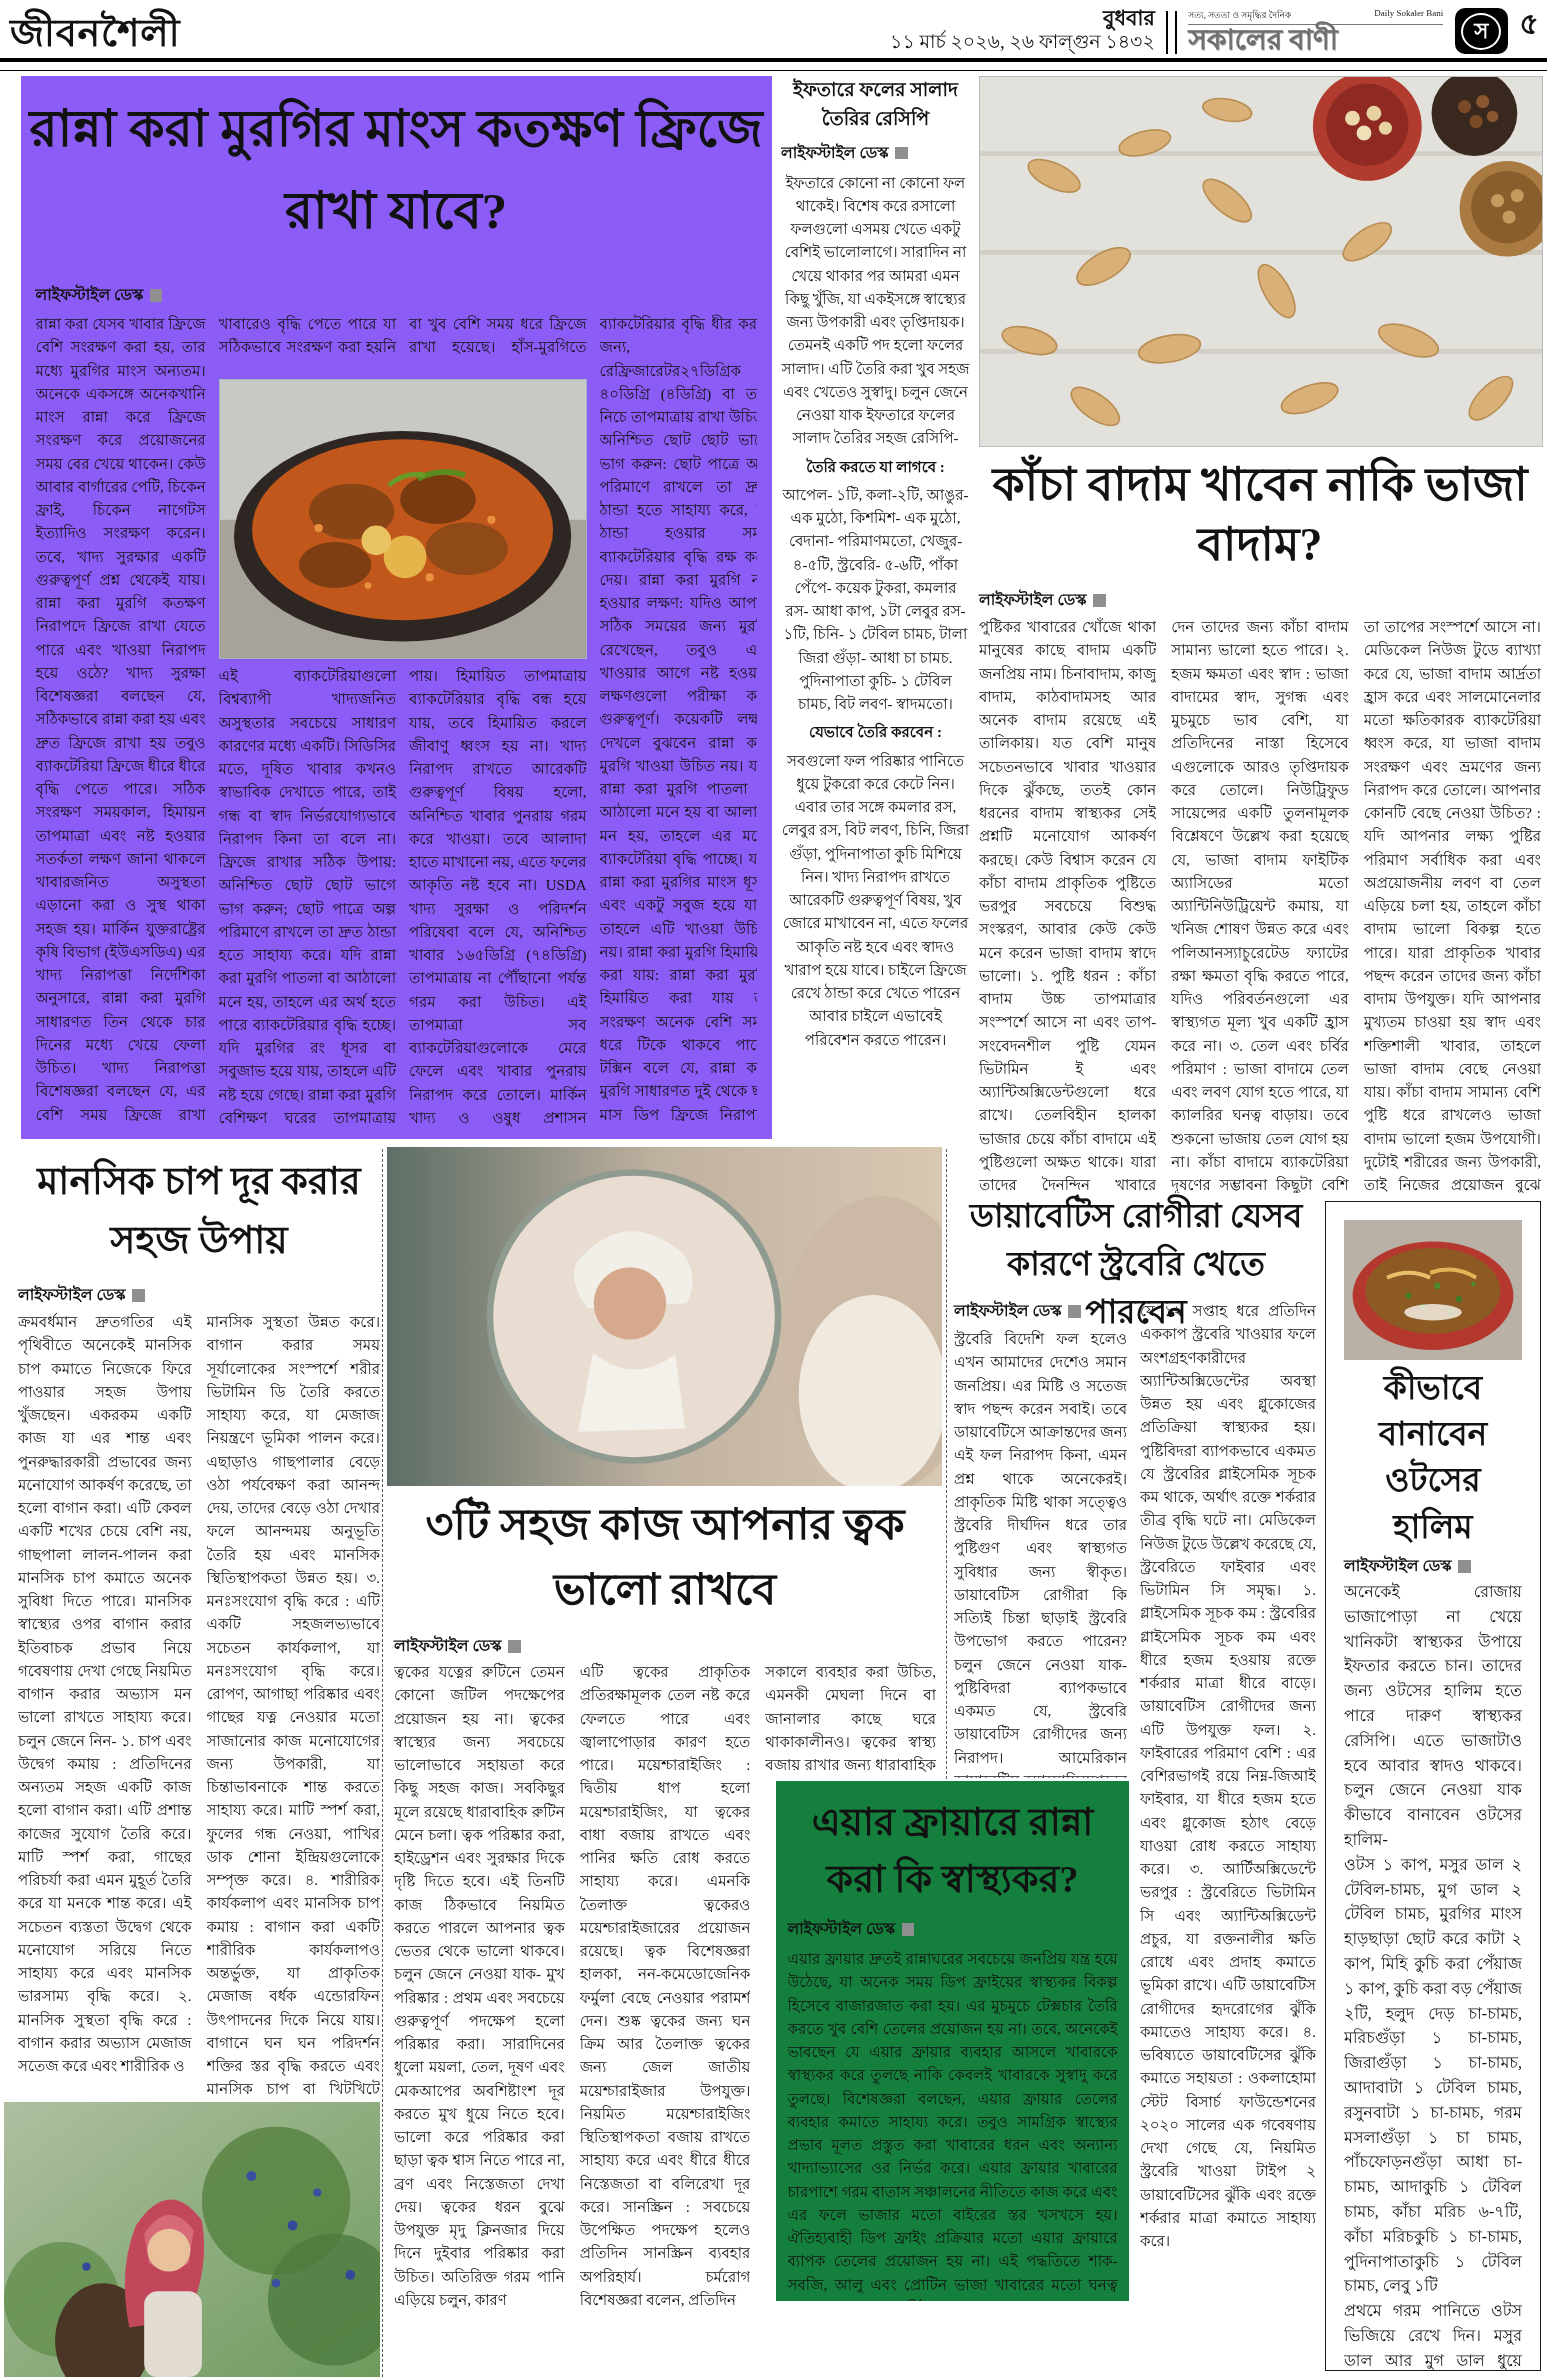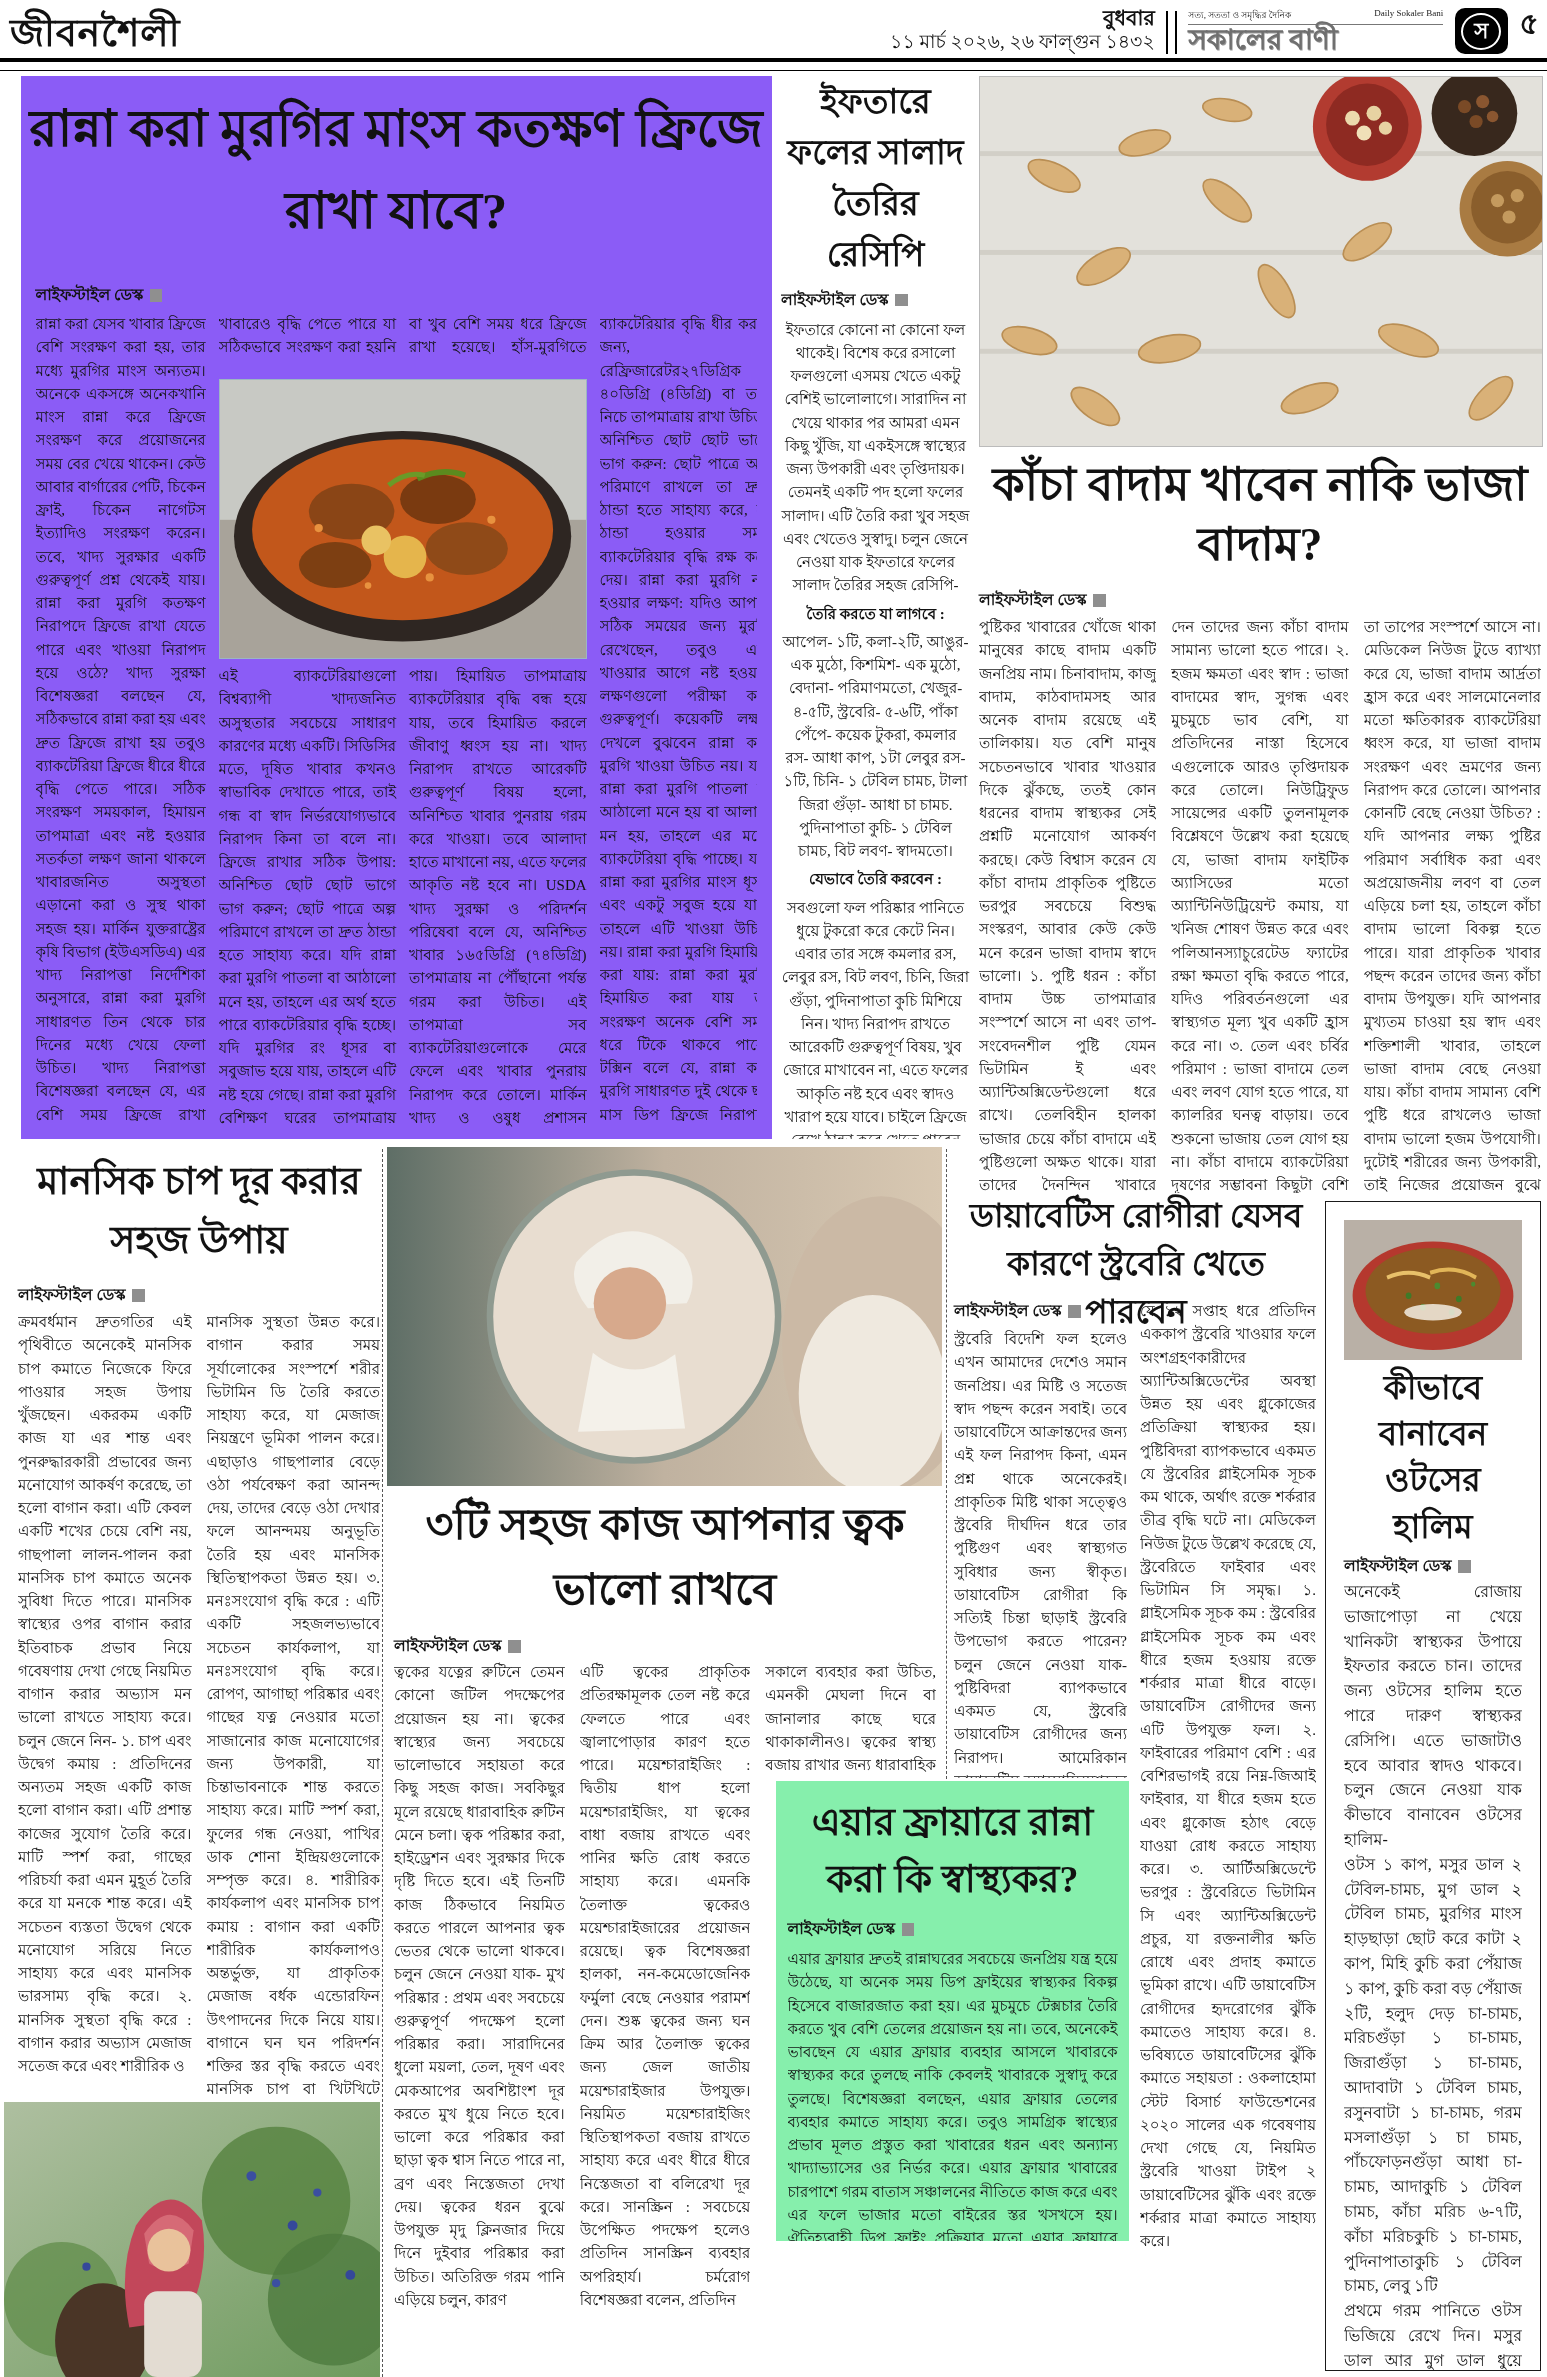--- a/index.html
+++ b/index.html
@@ -34,41 +34,41 @@
   .bb-headline{text-align:center;font-size:51px;font-weight:bold;line-height:1.6;padding-top:13px;}
   .bb-byline{position:absolute;left:15px;top:206px;}
   .bb-cols{position:absolute;left:15px;right:15px;top:237px;bottom:10px;display:flex;gap:13px;overflow:hidden;}
   .bb-side{flex:0 0 170px;}
   .bb-mid{flex:1;display:flex;flex-direction:column;}
   .bb-mid-top{column-count:2;column-gap:13px;height:59px;overflow:hidden;}
   .bb-photo{height:278px;margin:6.6px 0;border:0.8px solid #9db6c2;}
   .bb-mid-bottom{column-count:2;column-gap:13px;flex:1;overflow:hidden;}
   
   .salad{position:absolute;left:781px;top:76px;width:189px;height:1063px;overflow:hidden;}
-  .salad-headline{text-align:center;font-size:34px;font-weight:bold;line-height:1.5;}
+  .salad-headline{text-align:center;font-size:19px;font-weight:bold;line-height:1.5;}
   .salad .bodytxt{text-align:center;margin-top:5px;}
   .subhead{font-weight:bold;}
   
   .peanut-photo{position:absolute;left:979px;top:76px;width:562px;height:369px;border:0.8px solid #bbb;}
   .badam-headline{position:absolute;left:979px;top:455px;width:562px;text-align:center;font-size:46px;font-weight:bold;line-height:1.3;}
   .badam-byline{position:absolute;left:979px;top:587px;}
   .badam-cols{position:absolute;left:979px;top:616px;width:562px;height:577px;overflow:hidden;}
   
   .stress-headline{position:absolute;left:18px;top:1152px;width:362px;text-align:center;font-size:38px;font-weight:bold;line-height:1.55;}
   .stress-byline{position:absolute;left:18px;top:1282px;}
   .stress-cols{position:absolute;left:18px;top:1311px;width:362px;height:784px;overflow:hidden;}
   .garden-photo{position:absolute;left:4.1px;top:2102px;width:376px;height:275px;}
   
   .mirror-photo{position:absolute;left:387px;top:1147px;width:555px;height:339px;}
   .skin-headline{position:absolute;left:394px;top:1493px;width:542px;text-align:center;font-size:43px;font-weight:bold;line-height:1.5;}
   .skin-byline{position:absolute;left:394px;top:1633px;}
   .skin-cols{position:absolute;left:394px;top:1661px;width:542px;height:717px;overflow:hidden;}
   .skin-cols .c3{height:112px;}
   
-  .airfryer{position:absolute;left:776px;top:1781px;width:353px;height:460px;background:#86efac;overflow:hidden;padding:0 11.5px;box-sizing:border-box;}
+  .airfryer{position:absolute;left:776px;top:1781px;width:353px;height:520px;background:#15803d;overflow:hidden;padding:0 11.5px;box-sizing:border-box;}
   .af-headline{text-align:center;font-size:38px;font-weight:bold;line-height:1.5;padding-top:13px;}
   .af-byline{margin:8.2px 0 5px 0;}
   
   .dia-headline{position:absolute;left:954px;top:1193px;width:364px;text-align:center;font-size:33px;font-weight:bold;line-height:1.45;}
   .dia-byline{position:absolute;left:954px;top:1298px;}
   .dia-col1{position:absolute;left:954px;top:1328px;width:173px;height:450px;overflow:hidden;}
   .dia-col2{position:absolute;left:1140px;top:1300px;width:176px;height:1046px;overflow:hidden;}
   
   .haleem{position:absolute;left:1325px;top:1201px;width:216px;height:1170px;border:1.6px solid #1a1a1a;box-sizing:border-box;padding:18px;overflow:hidden;}
   .haleem-photo{width:100%;height:140px;}

